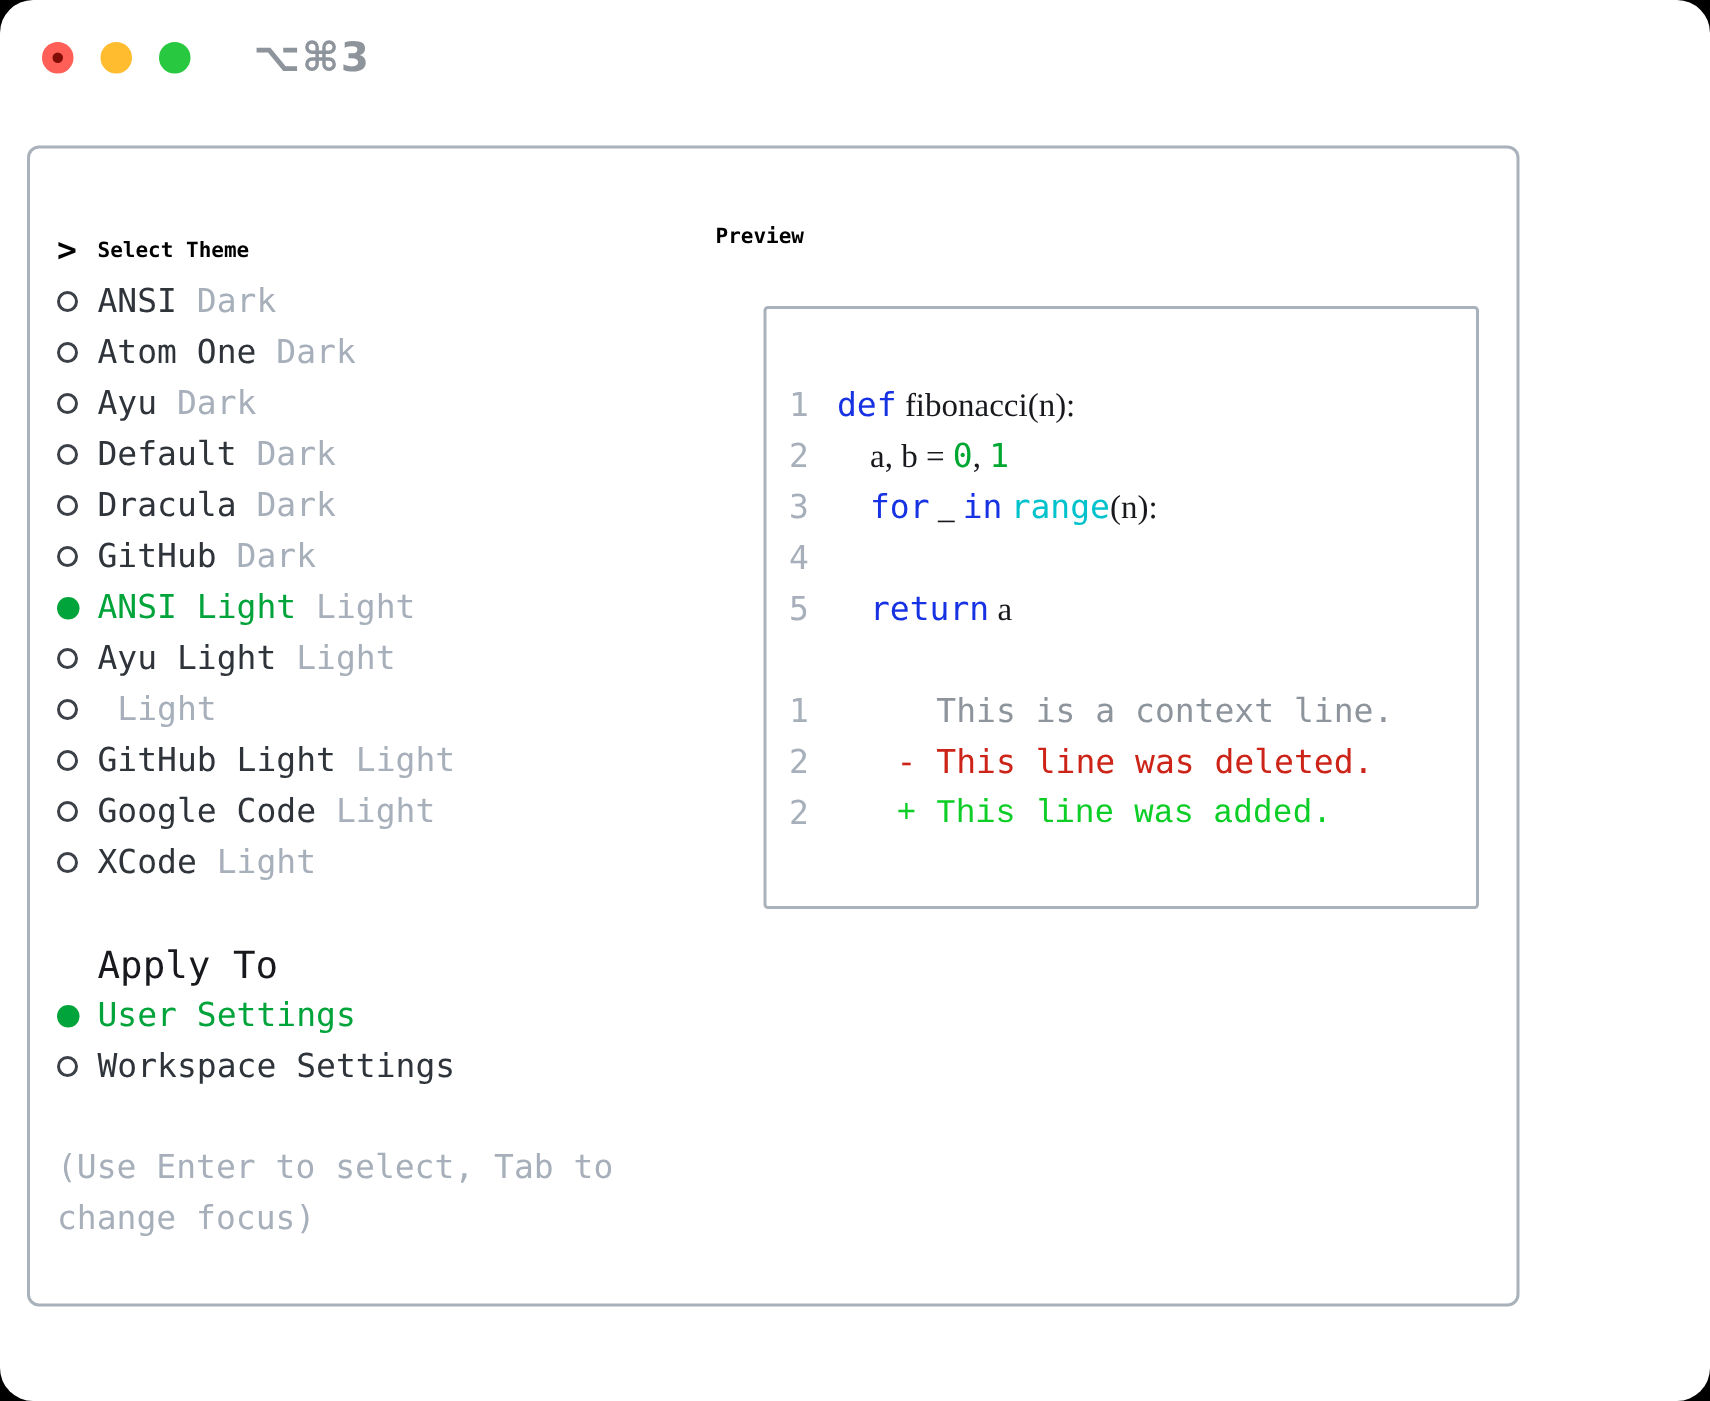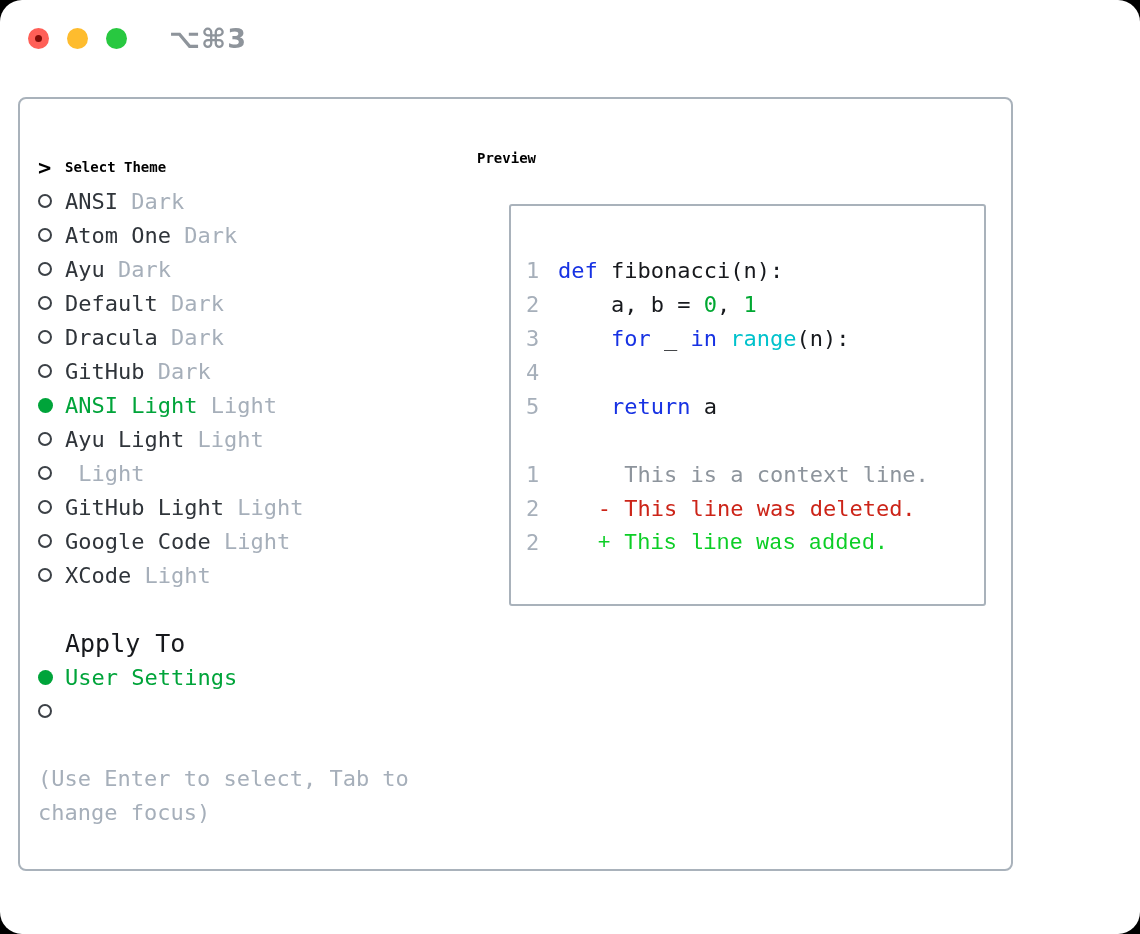--- a/index.html
+++ b/index.html
@@ -32,21 +32,21 @@
   .preview-hdr{position:absolute;left:457px;top:51px;height:34px;display:flex;align-items:flex-start;}
   .preview-box{
     position:absolute;left:489px;top:105px;width:477px;height:402px;
     border:2px solid var(--border);border-radius:3px;box-sizing:border-box;
     padding-top:47px;background:#fff;overflow:hidden;
   }
   .crow{height:34px;display:flex;align-items:center;padding-left:15px;font-size:22px;}
   .lineno{width:32px;flex:0 0 32px;color:var(--muted);white-space:pre;}
   .codeline{white-space:pre;}
   .tk-kw{color:var(--kw);}
-  .tk-pl{color:var(--textcode);}
+  .tk-pl{color:var(--textcode);font-family:Liberation Serif, serif;}
   .tk-num{color:var(--numgreen);}
   .tk-cy{color:var(--cyan);}
   .tk-ctx{color:var(--ctx);}
   .tk-del{color:var(--del);}
   .tk-add{color:var(--add);font-family:Liberation Mono, monospace;}
 </style>
 </head>
 <body>
 
 <div class="window">
@@ -165,20 +165,21 @@
           <div class="row">
             <span class="ind">
               <span class="radio sel"></span>
             </span>
             <span class="name sel">User Settings</span>
           </div>
           <div class="row">
             <span class="ind">
               <span class="radio"></span>
             </span>
+            <span class="name">Workspace Settings</span>
           </div>
         </div>
 
       <div class="row blank"></div>
 
       <div class="help">(Use Enter to select, Tab to change focus)</div>
     </div>
 
     <div class="preview-hdr">
       <span class="hdr">Preview</span>

